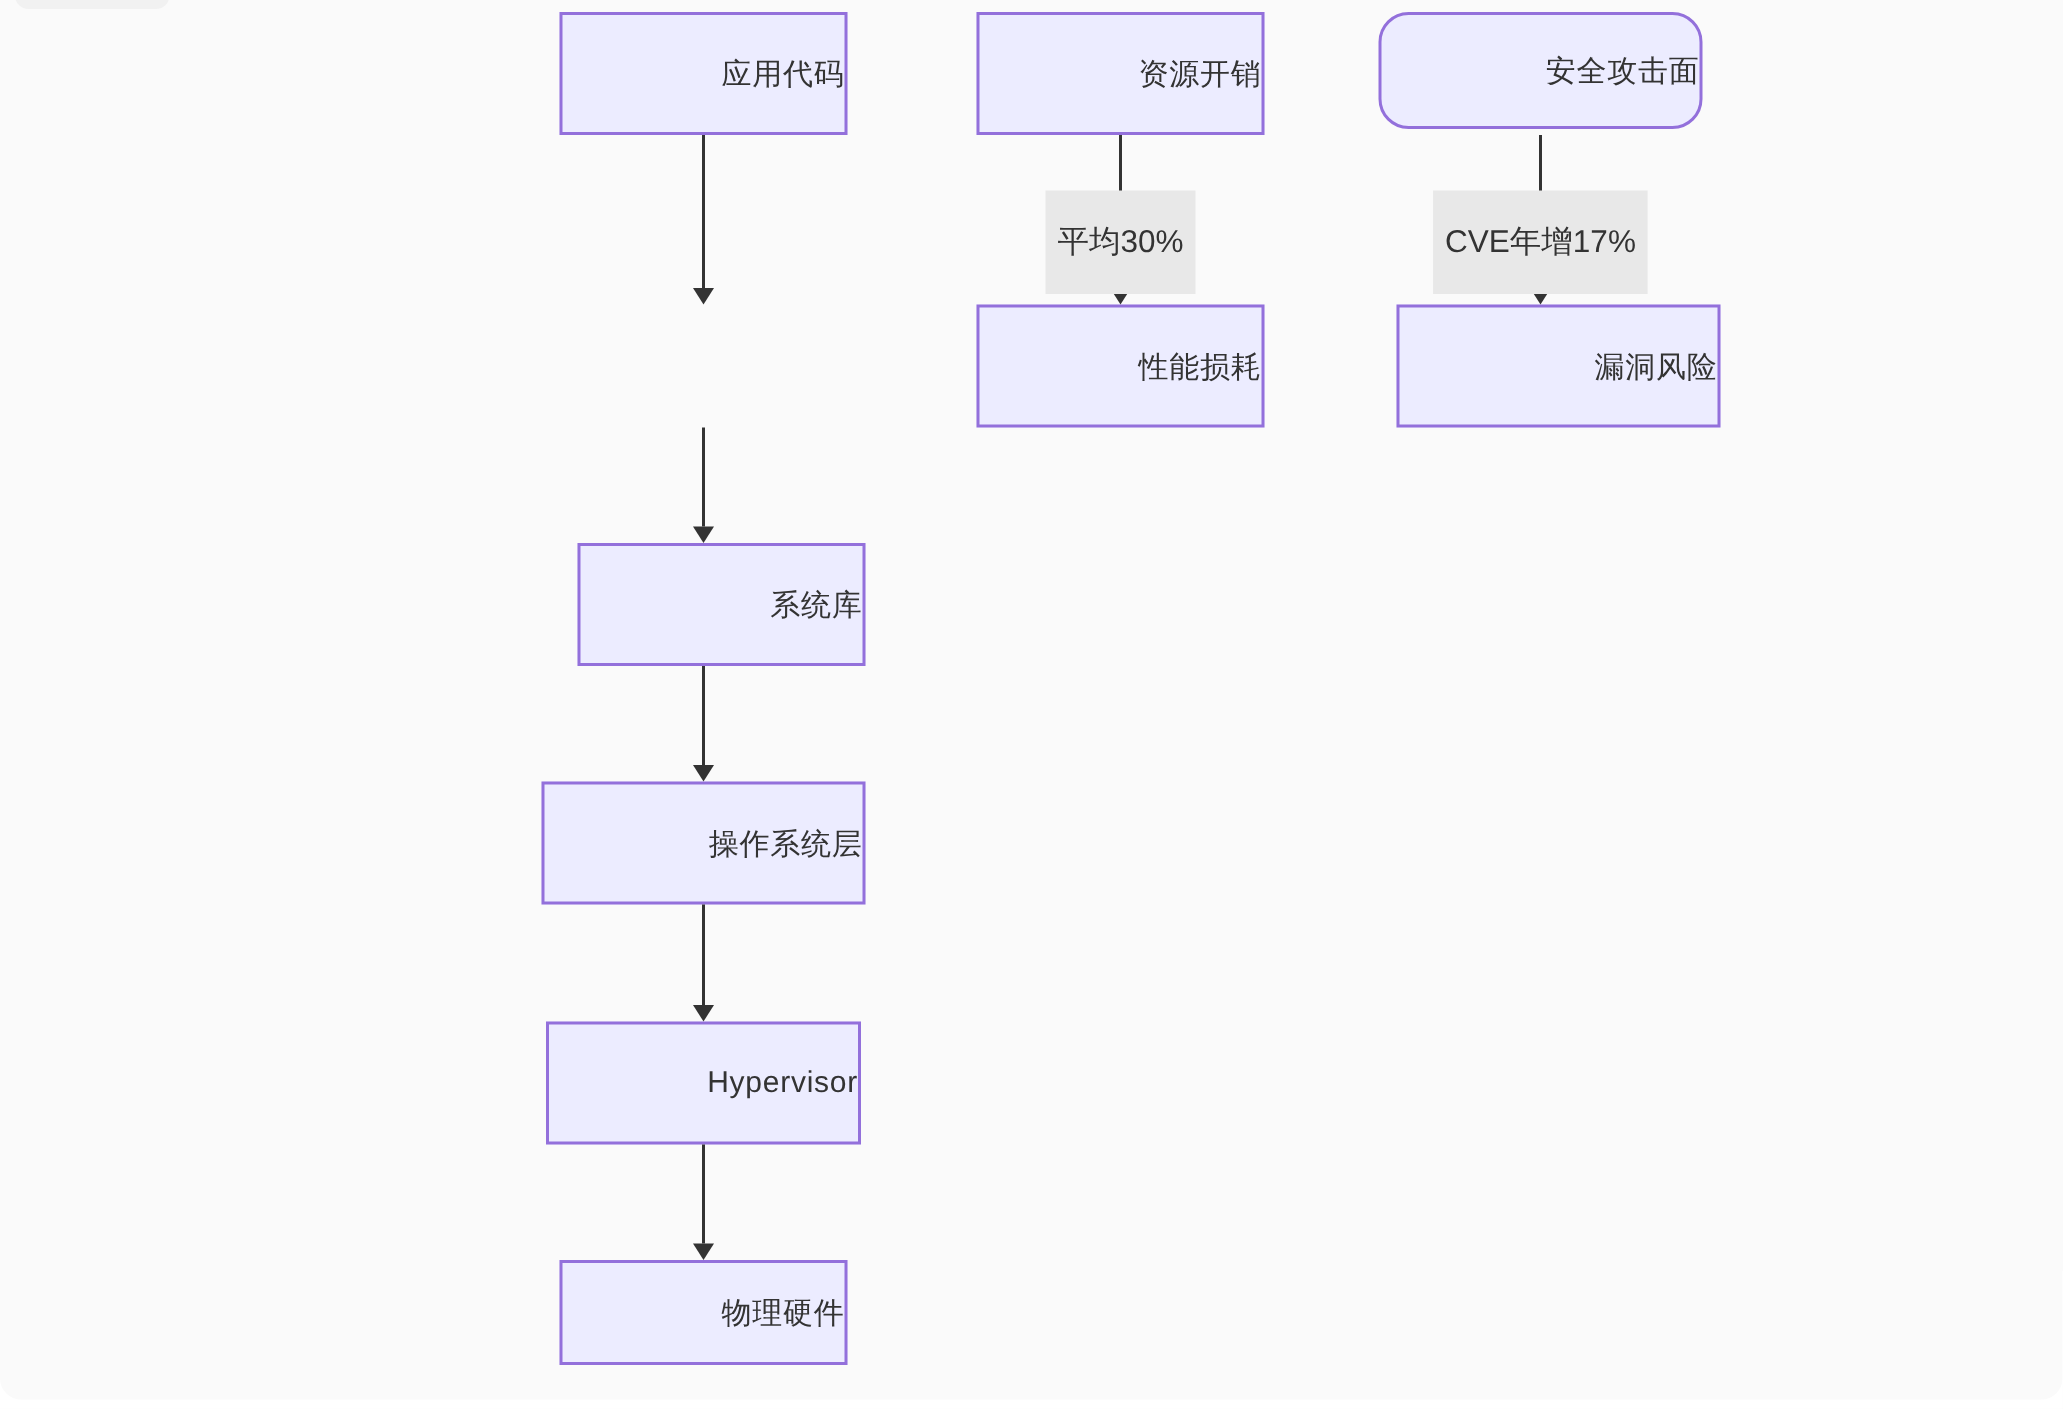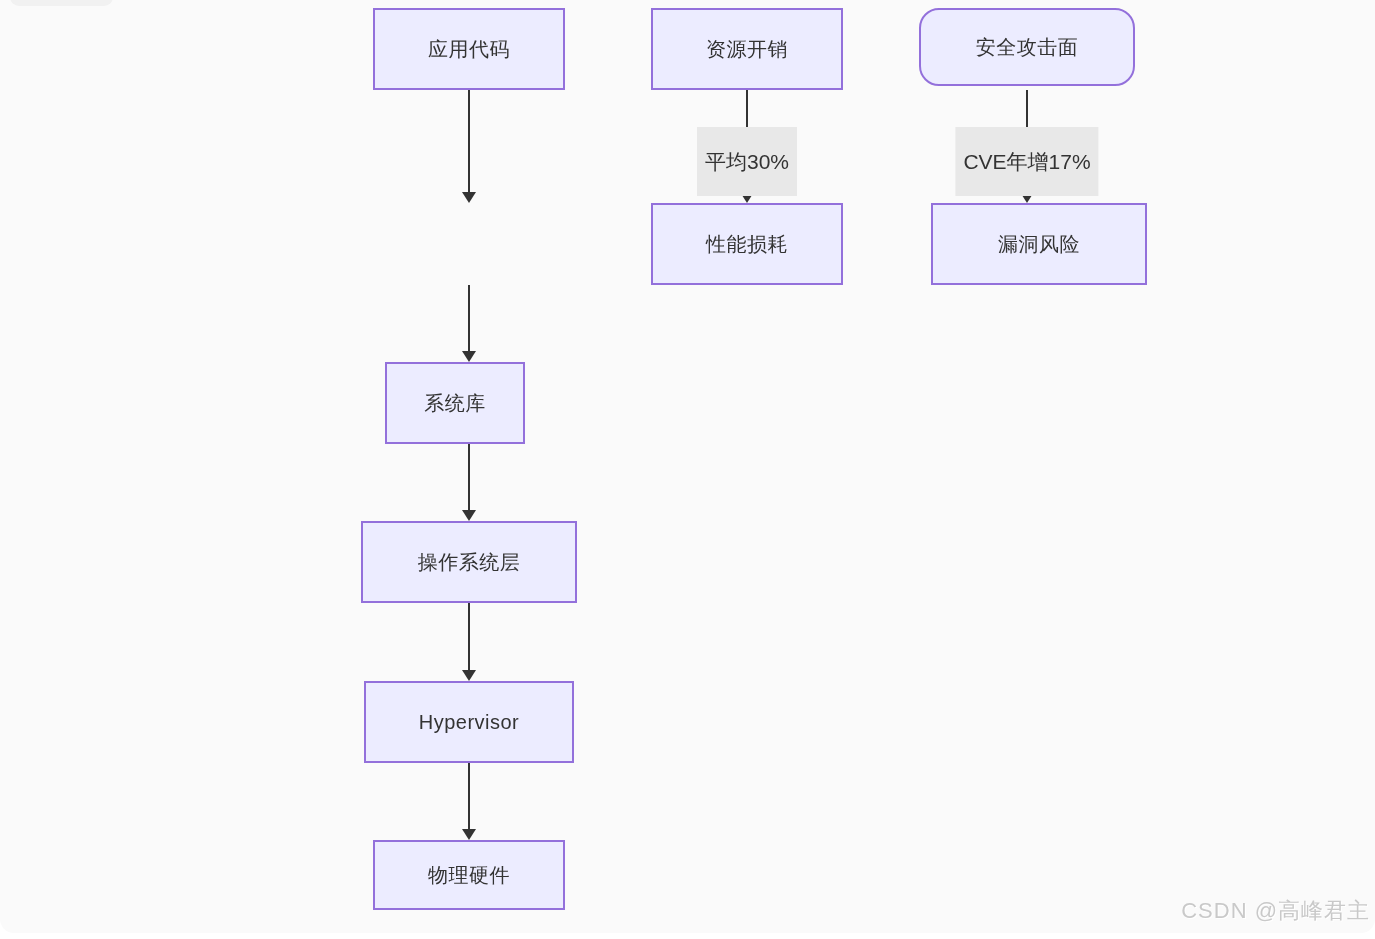--- a/index.html
+++ b/index.html
@@ -35,21 +35,21 @@
     background: #f1f1f1;
   }
   .node {
     position: absolute;
     box-sizing: border-box;
     background: #ECECFF;
     border: 2px solid #9370DB;
     color: #333333;
     display: flex;
     align-items: center;
-    justify-content: center;
+    justify-content: flex-end;
     font-size: 20px;
     letter-spacing: 0.5px;
   }
   .edge-line {
     position: absolute;
     width: 0;
     border-left: 2px solid #333333;
   }
   .arrow-head {
     position: absolute;
@@ -83,21 +83,21 @@
 <body>
 
 <div class="stage">
   <div class="canvas">
 
     <div class="top-pill"></div>
 
     <div class="node" style="left:373px; top:8px;   width:192px; height:82px;">
       <span>应用代码</span>
     </div>
-    <div class="node" style="left:385px; top:362px; width:140px; height:82px;">
+    <div class="node" style="left:385px; top:362px; width:192px; height:82px;">
       <span>系统库</span>
     </div>
     <div class="node" style="left:361px; top:521px; width:216px; height:82px;">
       <span>操作系统层</span>
     </div>
     <div class="node" style="left:364px; top:681px; width:210px; height:82px;">
       <span>Hypervisor</span>
     </div>
     <div class="node" style="left:373px; top:840px; width:192px; height:70px;">
       <span>物理硬件</span>
@@ -143,15 +143,14 @@
       <div class="arrow-head" style="left:740px; top:192px;"></div>
       <div class="edge-label" style="left:747px; top:127px;">平均30%</div>
     </div>
 
     <div>
       <div class="edge-line" style="left:1026px; top:90px; height:102px;"></div>
       <div class="arrow-head" style="left:1020px; top:192px;"></div>
       <div class="edge-label" style="left:1027px; top:127px;">CVE年增17%</div>
     </div>
 
-    <div class="watermark">CSDN @高峰君主</div>
   </div>
 </div>
 
 </body></html>

